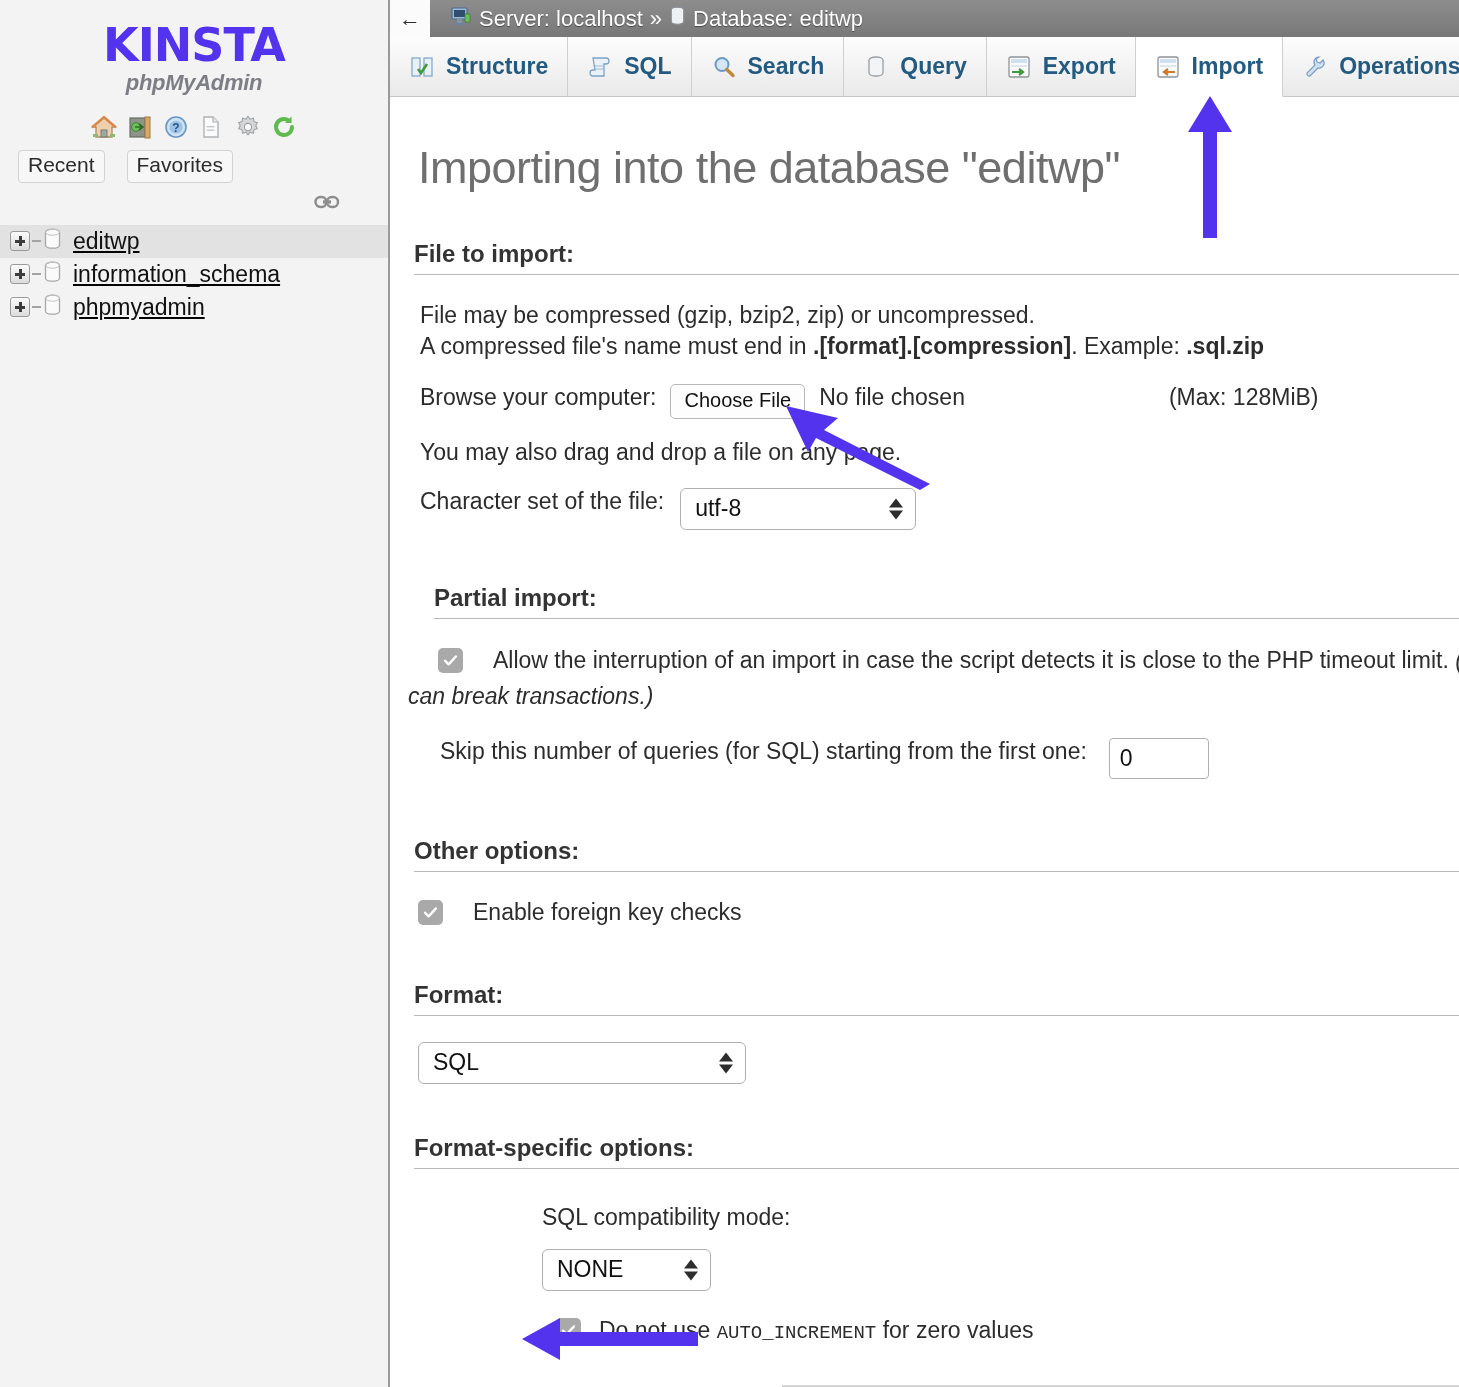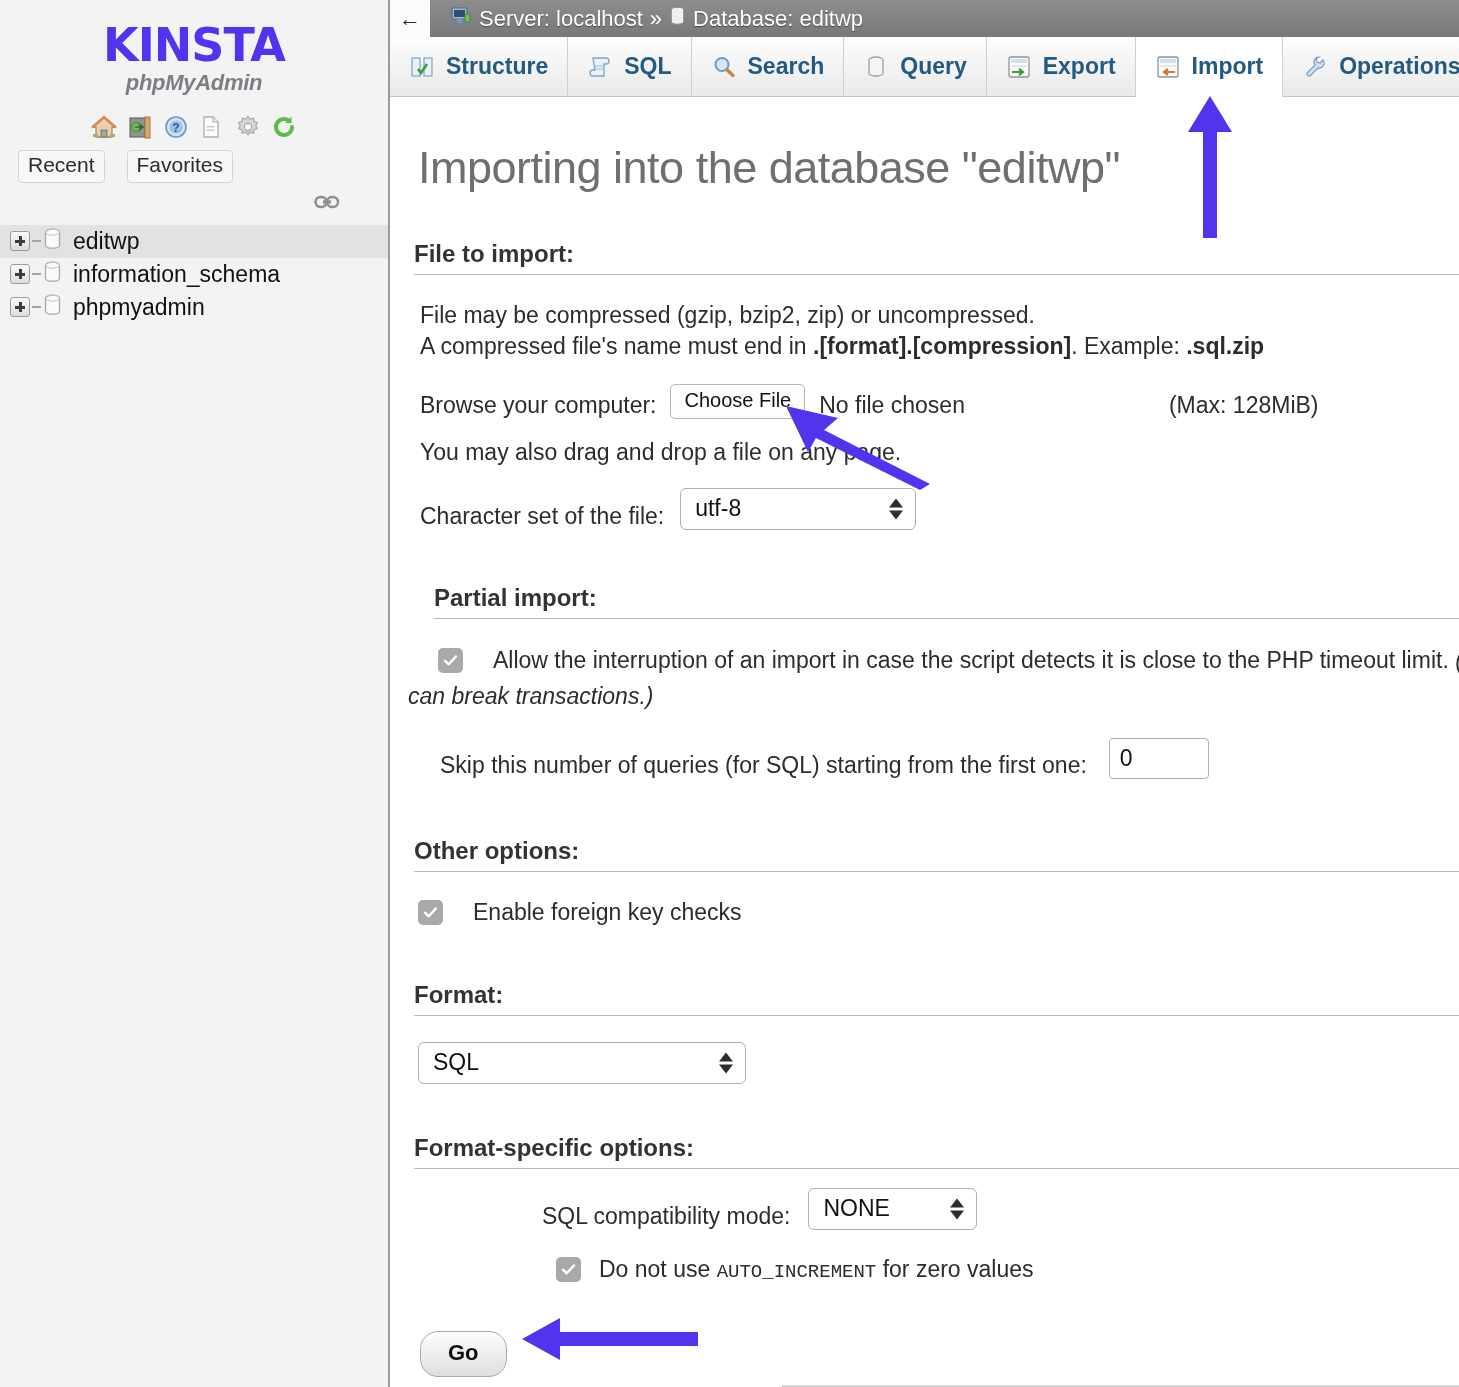--- a/index.html
+++ b/index.html
@@ -92,20 +92,21 @@
 
   .db-tree {
     margin-top: 8px;
   }
   .db-row {
     display: flex;
     align-items: center;
     height: 33px;
     padding-left: 10px;
     gap: 2px;
+    text-decoration: underline;
   }
   .db-row.selected { background: #e2e2e2; }
   .expander {
     width: 20px; height: 20px;
     border: 1px solid #9b9b9b;
     border-radius: 3px;
     background: linear-gradient(180deg,#fbfbfb 0%,#dcdcdc 100%);
     position: relative;
     flex: 0 0 20px;
     cursor: pointer;
@@ -217,21 +218,21 @@
   .body-text {
     font-size: 23px;
     color: #2c2c2c;
     margin-left: 30px;
     line-height: 1.18;
   }
   .body-text b { font-weight: bold; }
 
   .row-line {
     display: flex;
-    align-items: flex-end;
+    align-items: flex-start;
     margin-left: 30px;
     font-size: 23px;
     color: #2c2c2c;
   }
 
   .btn-file {
     font-size: 20px;
     background: #fdfdfd;
     border: 1px solid #b7b7b7;
     border-radius: 5px;
@@ -623,21 +624,21 @@
                 <i class="dn"></i>
               </span>
           </span>
         </div>
       </div>
 
       <div style="margin-top:50px;">
         <div class="section-head">Format-specific options:</div>
         <div class="section-rule"></div>
 
-        <div class="row-line" style="margin-left:152px; margin-top:19px; gap:18px;">
+        <div class="row-line" style="margin-left:152px; margin-top:35px; gap:18px;flex-direction:column;">
           <span>SQL compatibility mode:</span>
           <span class="sel-wrap">
             <select class="mac-select" style="width:169px;">
               <option>NONE</option>
             </select>
             <span class="sel-arrows">
                 <i class="up"></i>
                 <i class="dn"></i>
               </span>
           </span>

